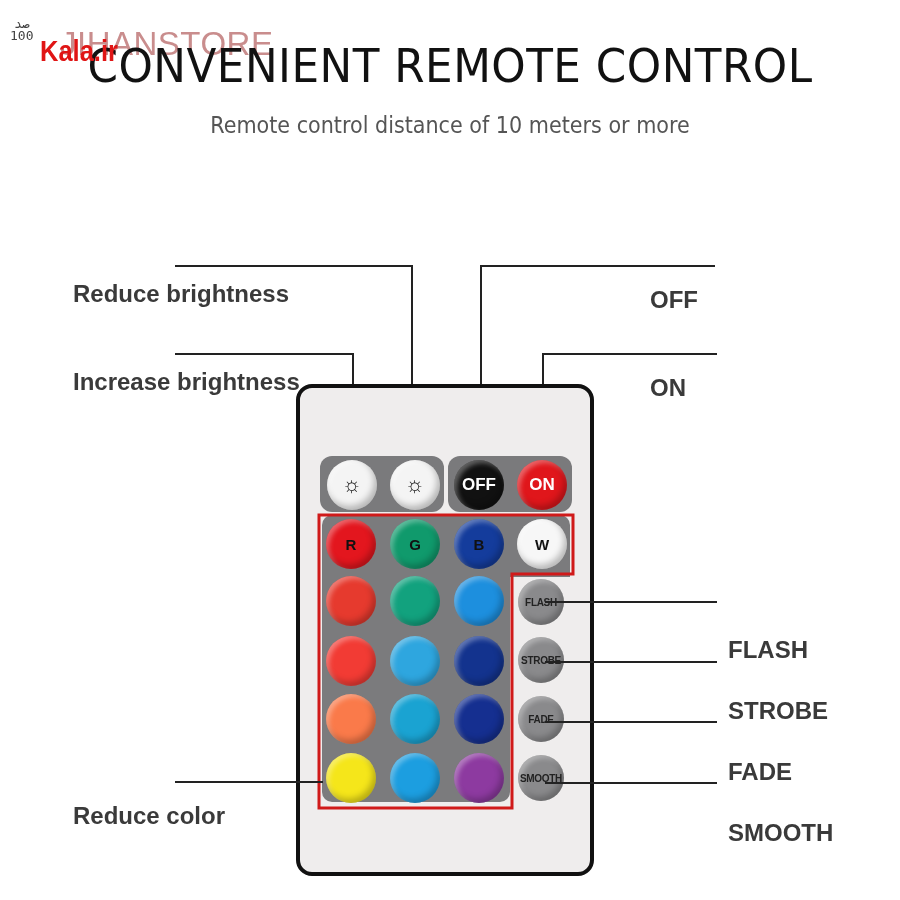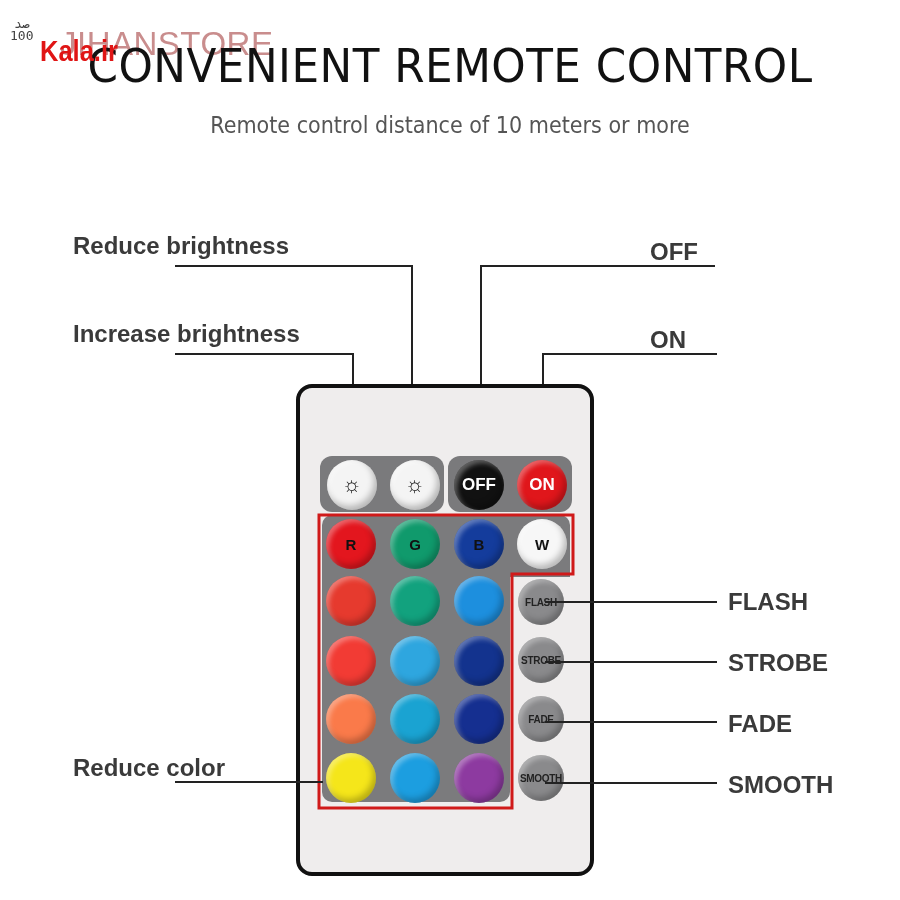--- a/index.html
+++ b/index.html
@@ -3,21 +3,21 @@
 <meta charset="utf-8">
 <style>
   html, body { margin:0; padding:0; }
   body { width:900px; height:900px; background:#ffffff; position:relative; overflow:hidden; font-family:"Liberation Sans", sans-serif; }
   .abs { position:absolute; }
   .title { left:0; width:900px; top:38px; text-align:center; font-family:"DejaVu Sans", sans-serif; font-size:47px; color:#111; letter-spacing:0.5px; font-weight:normal; transform:scaleX(0.93); }
   .subtitle { left:0; width:900px; top:112px; text-align:center; font-family:"DejaVu Sans", sans-serif; font-size:23px; color:#555; transform:scaleX(0.9); }
   .wm-sub { left:10px; top:16px; font-size:18px; color:#444; line-height:16px; font-family:"DejaVu Sans Mono", monospace;text-align:center; }
   .wm-store { left:60px; top:25px; font-size:33px; color:#c98d8d; font-family:"Liberation Sans", sans-serif; letter-spacing:0.5px; }
   .wm-kala { left:40px; top:34px; font-size:30px; color:#e01515; font-weight:bold; font-family:"Liberation Sans", sans-serif; transform:scaleX(0.85); transform-origin:left; }
-  .label { font-family:"Liberation Sans", sans-serif; font-weight:bold; font-size:24px; color:#3a3a3a; white-space:nowrap; }
+  .label { font-family:"Liberation Sans", sans-serif; font-weight:bold; font-size:24px; color:#3a3a3a; white-space:nowrap;margin-top:48px; }
   .line { background:#222; }
   .remote { left:296px; top:384px; width:298px; height:492px; border:4px solid #111; border-radius:16px; background:#efeded; box-sizing:border-box; }
   .topbar { position:absolute; border-radius:12px; background:#7a7a7c; }
   .btn { position:absolute; width:50px; height:50px; border-radius:50%; display:flex; align-items:center; justify-content:center; font-weight:bold; font-family:"Liberation Sans", sans-serif; box-shadow: inset -3px -4px 6px rgba(0,0,0,0.25), inset 3px 3px 5px rgba(255,255,255,0.35); }
   .grid-panel { position:absolute; background:#7b7b7d; }
   .mode-btn { position:absolute; width:46px; height:46px; border-radius:50%; background:#8a8a8c; display:flex; align-items:center; justify-content:center; font-size:10px; font-weight:bold; color:#222; box-shadow: inset -3px -4px 6px rgba(0,0,0,0.25), inset 3px 3px 5px rgba(255,255,255,0.35); letter-spacing:-0.3px; }
 </style>
 </head>
 <body>
 

